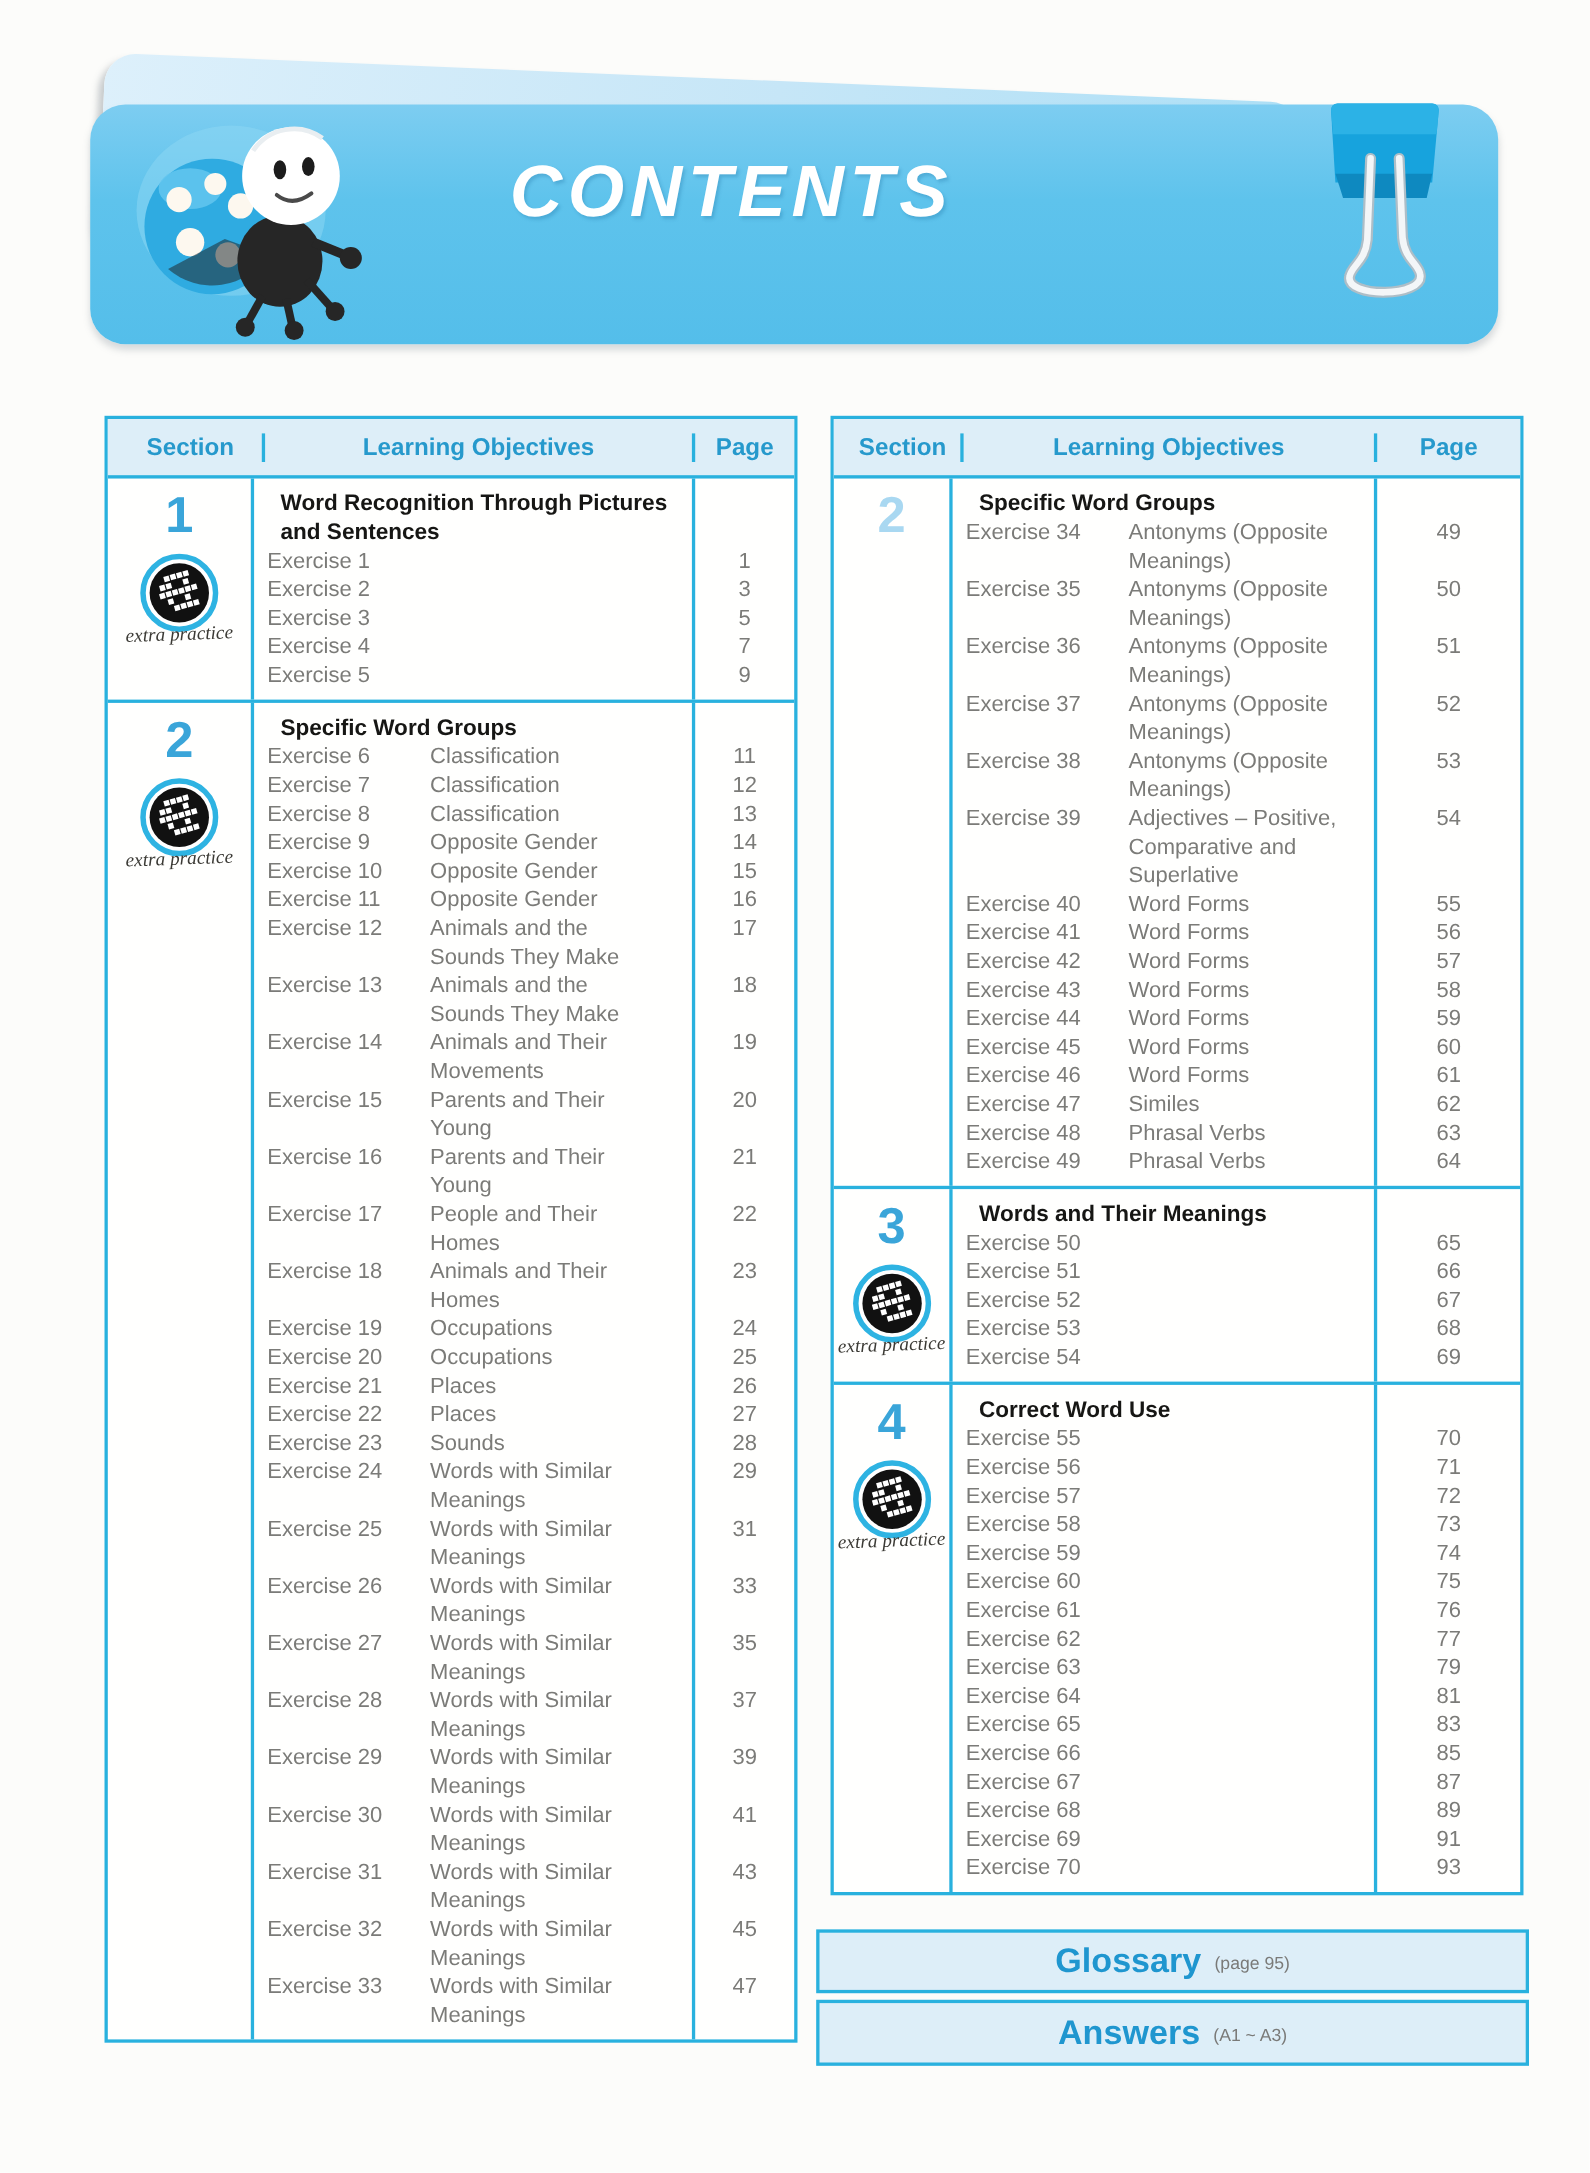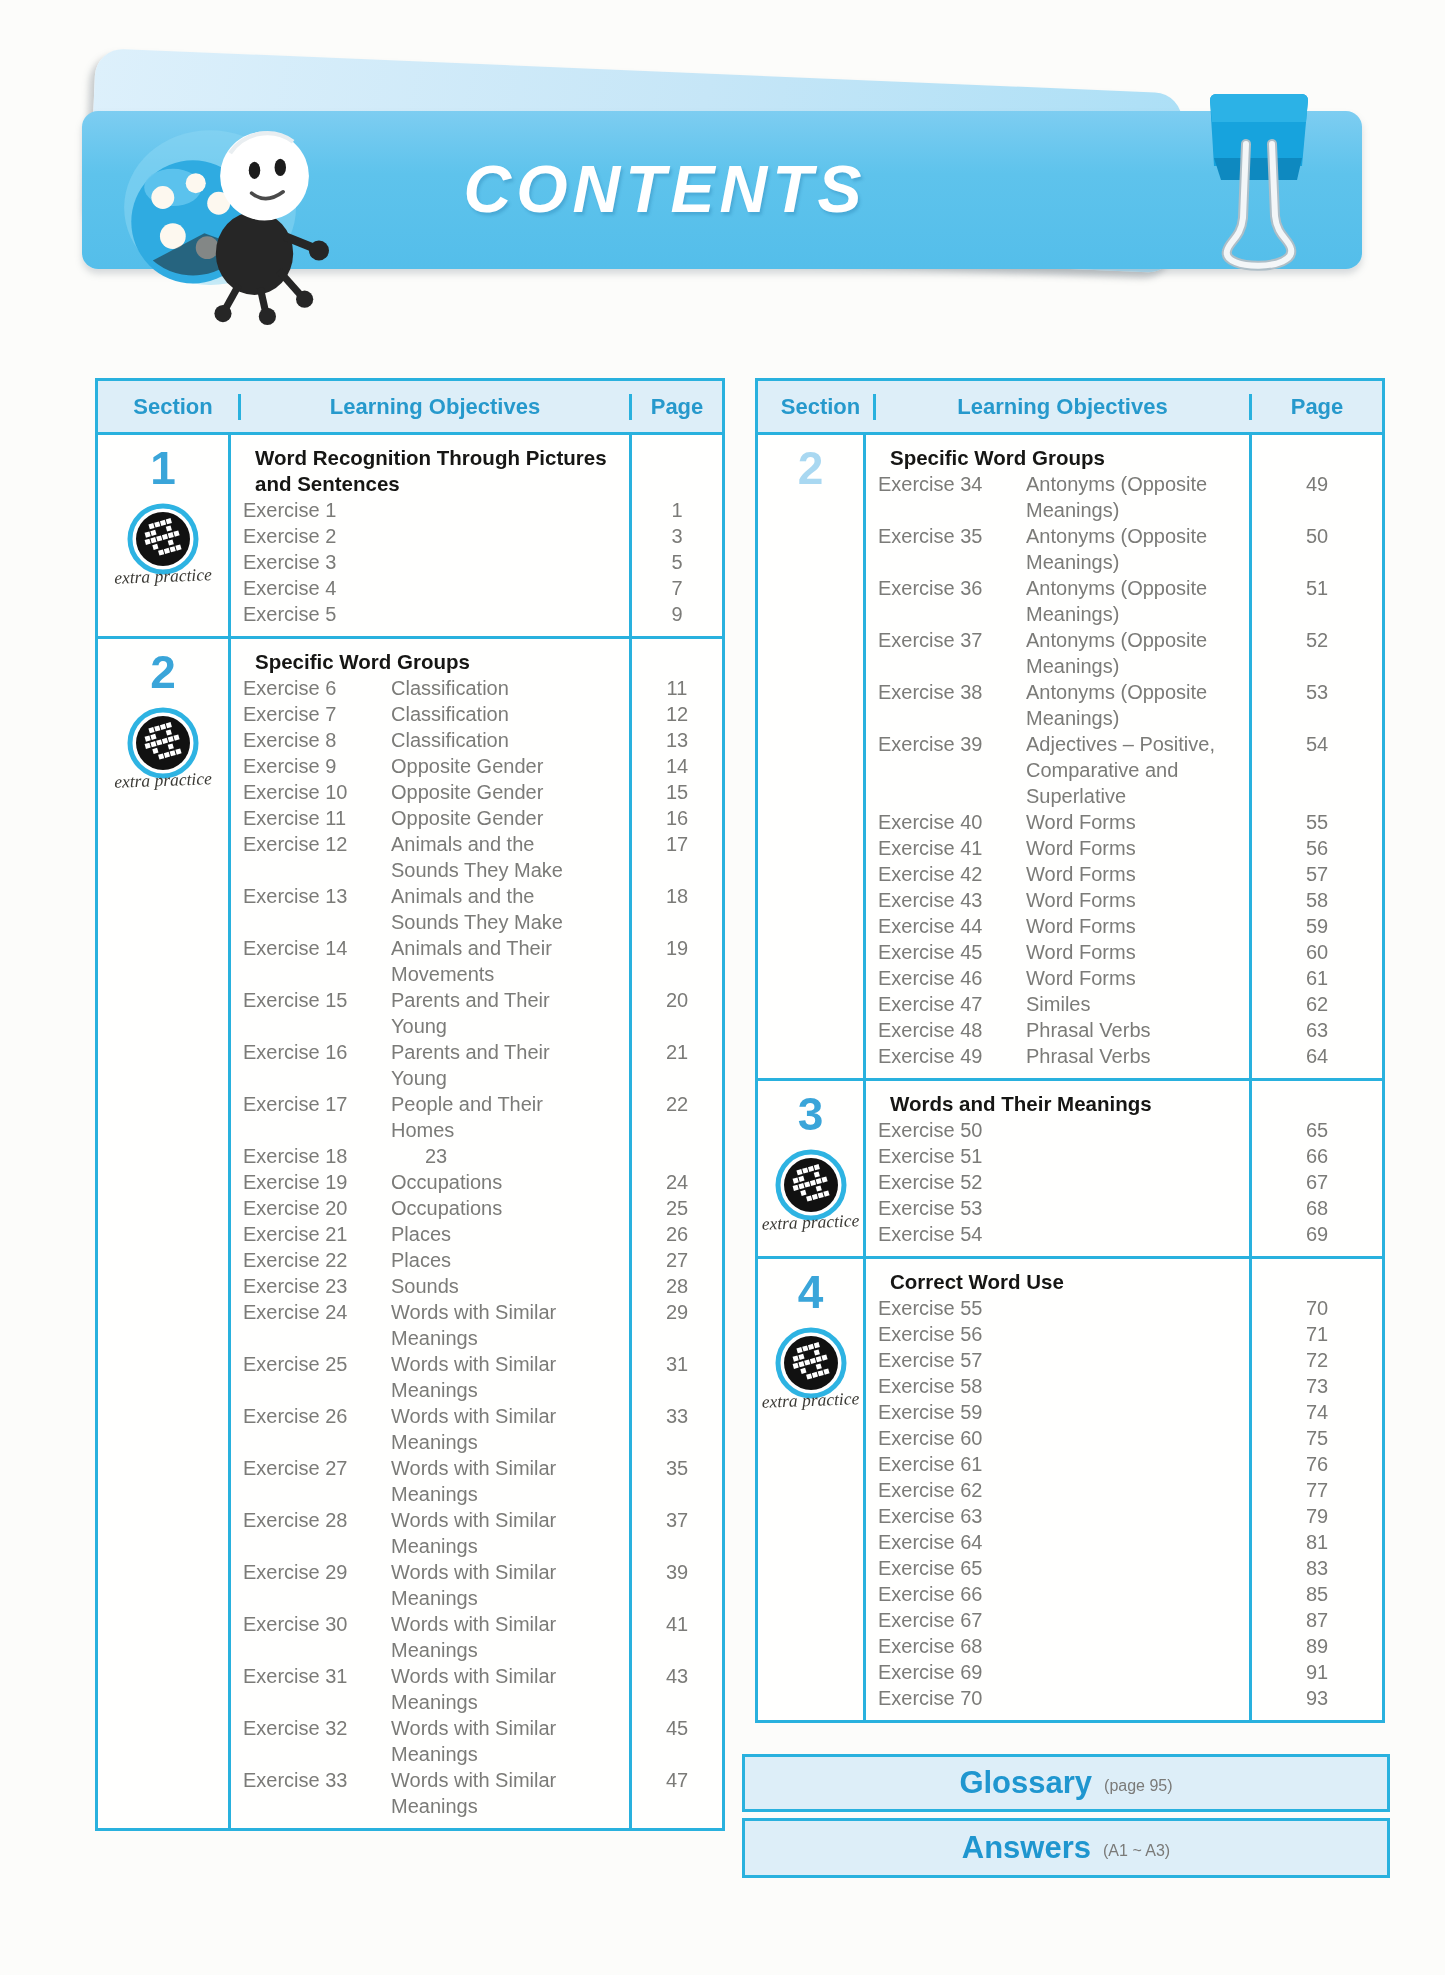--- a/index.html
+++ b/index.html
@@ -9,23 +9,23 @@
     font-family:"Liberation Sans", sans-serif;
   }
   
   .slant {
     position:absolute; left:96px; top:48px; width:1088px; height:180px;
     background:linear-gradient(100deg,#ddf0fb 0%,#c6e6f7 55%,#abdff6 100%);
     border-radius:28px; transform:rotate(2.4deg); transform-origin:left top;
     box-shadow:-5px 6px 7px rgba(110,120,130,.38);
   }
   .header-card {
-    position:absolute; left:82px; top:111px; width:1280px; height:158px;
+    position:absolute; left:82px; top:95px; width:1280px; height:218px;
     background:linear-gradient(180deg,#7dcdf1 0%,#5ec3ec 40%,#54beea 100%);
-    border-radius:16px; box-shadow:0 5px 7px rgba(120,130,140,.28);
+    border-radius:32px; box-shadow:0 5px 7px rgba(120,130,140,.28);
   }
   .ladybug { position:absolute; left:36px; top:2px; width:230px; height:212px; }
   .contents-title {
     position:absolute; left:268px; top:40px; width:630px;
     text-align:center; font-size:66px; font-weight:bold; font-style:italic;
     color:#ffffff; letter-spacing:5px; white-space:nowrap;
     text-shadow:2px 3px 3px rgba(30,110,160,.28);
   }
   .clip { position:absolute; left:1196px; top:86px; width:132px; height:205px; }
   
@@ -309,20 +309,21 @@
                 </div>
 
                 <div class="entry">
                   <div class="e-name">Exercise 17</div>
                   <div class="e-topic">People and Their Homes</div>
                   <div class="e-page">22</div>
                 </div>
 
                 <div class="entry">
                   <div class="e-name">Exercise 18</div>
+                  <div class="e-topic">Animals and Their Homes</div>
                   <div class="e-page">23</div>
                 </div>
 
                 <div class="entry">
                   <div class="e-name">Exercise 19</div>
                   <div class="e-topic">Occupations</div>
                   <div class="e-page">24</div>
                 </div>
 
                 <div class="entry">

